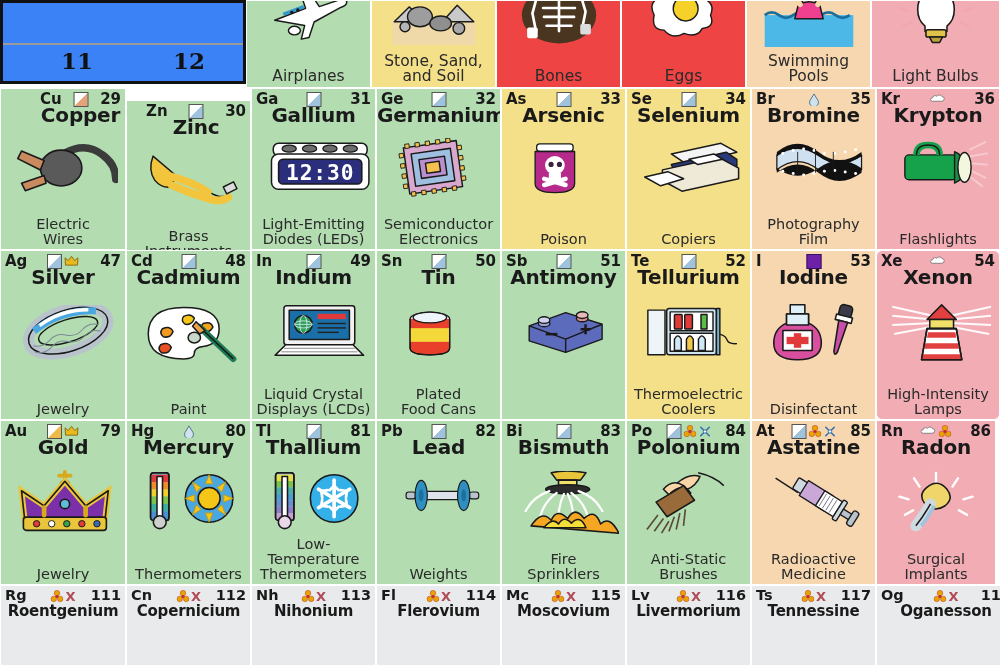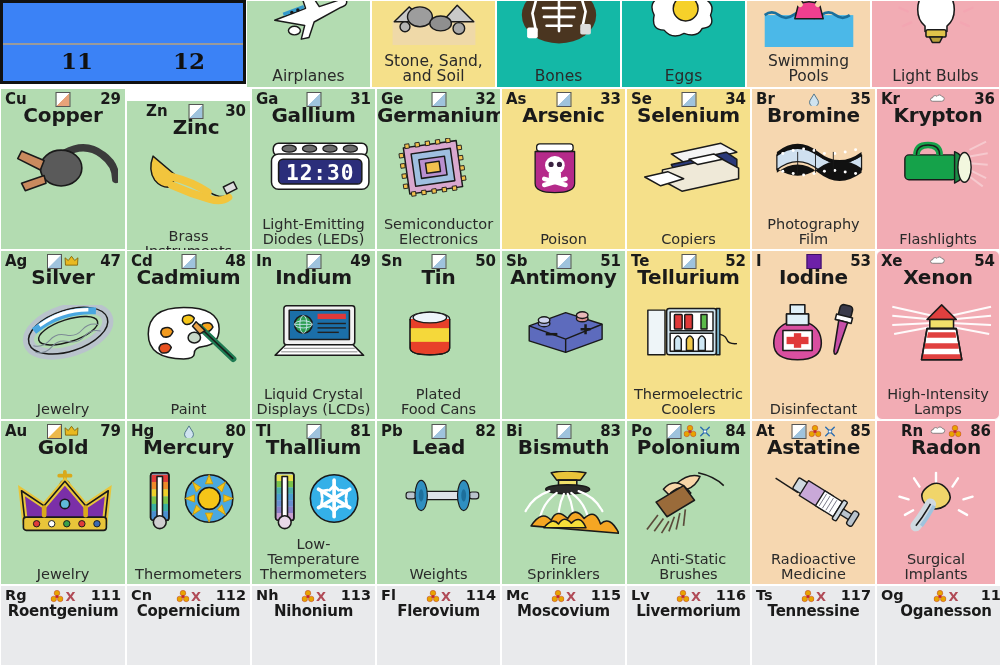--- a/index.html
+++ b/index.html
@@ -6,21 +6,21 @@
   body{width:1000px;height:666px;overflow:hidden;
        font-family:"DejaVu Sans","Liberation Sans",sans-serif;}
 
   #table{position:relative;width:1000px;height:666px;}
 
   
   .cell{position:absolute;box-sizing:border-box;border:1px solid #ffffff;
         overflow:hidden;}
   .cell.metal{background:#b3dcb1;}
   .cell.metalloid{background:#f5e08a;}
-  .cell.nonmetal{background:#14b8a6;}
+  .cell.nonmetal{background:#ef4444;}
   .cell.halogen{background:#f6d7b0;}
   .cell.noble{background:#f2acb4;}
   .cell.synthetic{background:#e9eaec;}
 
   
   .hdr{position:relative;height:20px;line-height:20px;padding:0 4px;
        font-size:15px;font-weight:bold;color:#1a1a1a;
        font-family:"DejaVu Sans","Liberation Sans",sans-serif;}
   .sym{position:absolute;left:4px;top:0;}
   .num{position:absolute;right:4px;top:0;}
@@ -150,37 +150,38 @@
     <path d="M43 58 h14 l-3 6 h-8 Z" fill="#b9a03a" stroke="#1a1a1a" stroke-width="1.7" stroke-linejoin="round"></path>
         </svg>
       </div>
       <div class="use">Light Bulbs</div>
     </div>
     <div id="legendbox">
       <div class="rule"></div>
       <div class="grpnum" style="left: 58px;">11</div>
       <div class="grpnum" style="left: 170px;">12</div>
     </div>
-    <div class="cell metal" style="left: 0px; top: 88px; width: 126px; height: 162px;">
+    <div class="cell metal" style="left: 0px; top: 88px; width: 126px; height: 162px; padding-left: 35px;">
       <div class="hdr">
         <span class="sym">Cu</span>
         <span class="icons">
           <span class="ic ic-solid-cu"></span>
         </span>
         <span class="num">29</span>
       </div>
       <div class="name">Copper</div>
       <div class="art">
         <svg viewBox="0 0 100 70" width="110" height="66">
           <path d="M52 18 q22-12 40 2 q14 10 14 26" fill="none" stroke="#3b3b3b" stroke-width="8" stroke-linecap="round"></path>
     <ellipse cx="48" cy="34" rx="22" ry="19" fill="#5a5a5a" stroke="#1a1a1a" stroke-width="1.7" stroke-linejoin="round"></ellipse>
     <path d="M30 26 L6 16 2 24 26 36 Z" fill="#c98a5e" stroke="#1a1a1a" stroke-width="1.7" stroke-linejoin="round"></path>
     <path d="M30 42 L6 50 10 58 32 50 Z" fill="#c98a5e" stroke="#1a1a1a" stroke-width="1.7" stroke-linejoin="round"></path>
         </svg>
       </div>
+      <div class="use">Electric<br>Wires</div>
     </div>
     <div class="cell metal" style="left: 126px; top: 100px; width: 125px; height: 162px; padding-left: 15px;">
       <div class="hdr">
         <span class="sym">Zn</span>
         <span class="icons">
           <span class="ic ic-solid"></span>
         </span>
         <span class="num">30</span>
       </div>
       <div class="name">Zinc</div>
@@ -854,21 +855,21 @@
               <path d="M77 19 v18"></path>
             </g>
       <rect x="84" y="14" width="6" height="28" rx="2" fill="#cfd9e0" stroke="#1a1a1a" stroke-width="1.7" stroke-linejoin="round"></rect>
       <rect x="90" y="24" width="14" height="8" fill="#b9c3cc" stroke="#1a1a1a" stroke-width="1.7" stroke-linejoin="round"></rect>
       <rect x="102" y="18" width="8" height="20" rx="3" fill="#b9c3cc" stroke="#1a1a1a" stroke-width="1.7" stroke-linejoin="round"></rect>
           </g>
         </svg>
       </div>
       <div class="use">Radioactive<br>Medicine</div>
     </div>
-    <div class="cell noble" style="left: 876px; top: 420px; width: 120px; height: 165px; padding-left: 20px;">
+    <div class="cell noble" style="left: 876px; top: 420px; width: 120px; height: 165px;">
       <div class="hdr">
         <span class="sym">Rn</span>
         <span class="icons">
           <svg viewBox="0 0 18 12" width="16" height="11">
             <path d="M3 8 q-2.4 0 -2.4-2 0-2 2.4-2 .2-2.4 2.8-2.4 1.3 0 2 .9 .9-1.6 2.9-1.6 2.1 0 2.7 1.8 2.6 .1 2.6 2.3 0 3 -3 3 z" fill="#ffffff" stroke="#6f6f6f" stroke-width=".9"></path>
           </svg>
           <svg viewBox="0 0 14 14" width="13" height="13">
             <g fill="#e8a400" stroke="#b33" stroke-width=".5">
               <circle cx="7" cy="3.4" r="3"></circle>
               <circle cx="3.5" cy="9.6" r="3"></circle>

